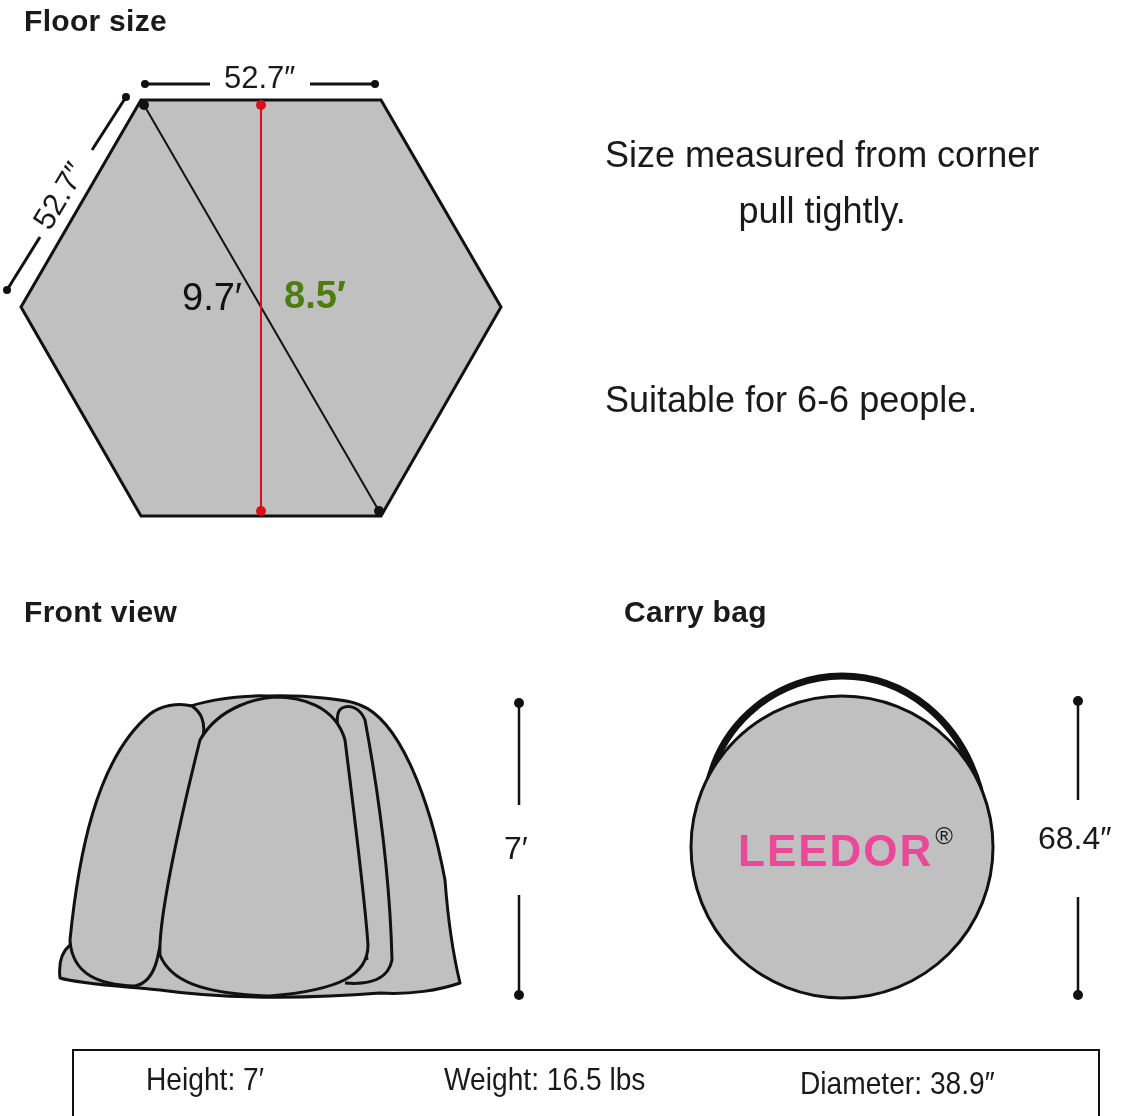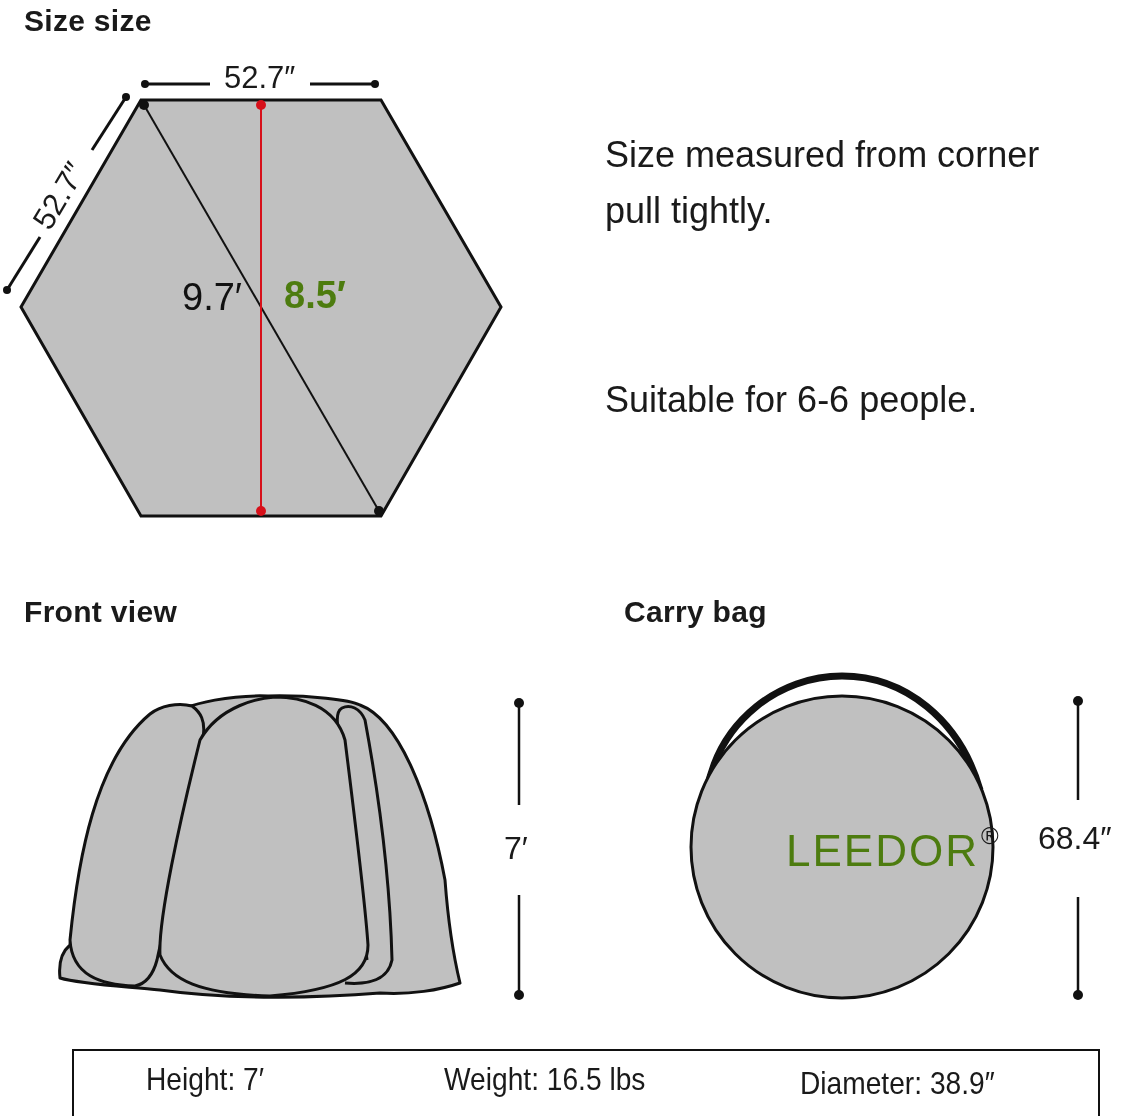--- a/index.html
+++ b/index.html
@@ -1,31 +1,31 @@
 <!DOCTYPE html>
 <html><head>
   <meta charset="utf-8">
   <style>
     html, body { margin: 0; padding: 0; background: #ffffff; }
     body { width: 1132px; height: 1116px; position: relative; overflow: hidden;
            font-family: "Liberation Sans", sans-serif; color: #1a1a1a; }
     .abs { position: absolute; }
     .heading { font-weight: bold; font-size: 30px; letter-spacing: 0.3px; color: #1a1a1a; }
-    .desc { font-size: 36px; line-height: 56px; color: #1a1a1a; }
+    .desc { font-size: 36px; line-height: 56px; color: #1a1a1a; text-align: center; }
     .dim-label { font-size: 32px; color: #1a1a1a; }
     svg { position: absolute; left: 0; top: 0; }
     .spec-box { position: absolute; left: 72px; top: 1049px; width: 1028px; height: 74px;
                 border: 2px solid #111; box-sizing: border-box; }
     .spec { position: absolute; top: 10px; font-size: 32px; transform: scaleX(0.88); transform-origin: left center; white-space: nowrap; }
-    .logo { font-weight: normal; font-size: 44px; letter-spacing: 2px; color: #4d7c0f; margin-left: 48px; }
+    .logo { font-weight: bold; font-size: 44px; letter-spacing: 2px; color: #ec4899; }
   </style>
 </head>
 <body>
 
-<div class="abs heading" style="left:24px; top:4px;">Size size</div>
+<div class="abs heading" style="left:24px; top:4px;">Floor size</div>
 <div class="abs heading" style="left:24px; top:595px;">Front view</div>
 <div class="abs heading" style="left:624px; top:595px;">Carry bag</div>
 
 <svg width="1132" height="1116" viewBox="0 0 1132 1116">
 
   <g>
     <polygon points="141,100 381,100 501,307 381,516 141,516 21,307" fill="#c0c0c0" stroke="#111" stroke-width="3"></polygon>
 
     <line x1="144" y1="105" x2="379" y2="511" stroke="#111" stroke-width="2"></line>
     <circle cx="144" cy="105" r="5" fill="#111"></circle>

